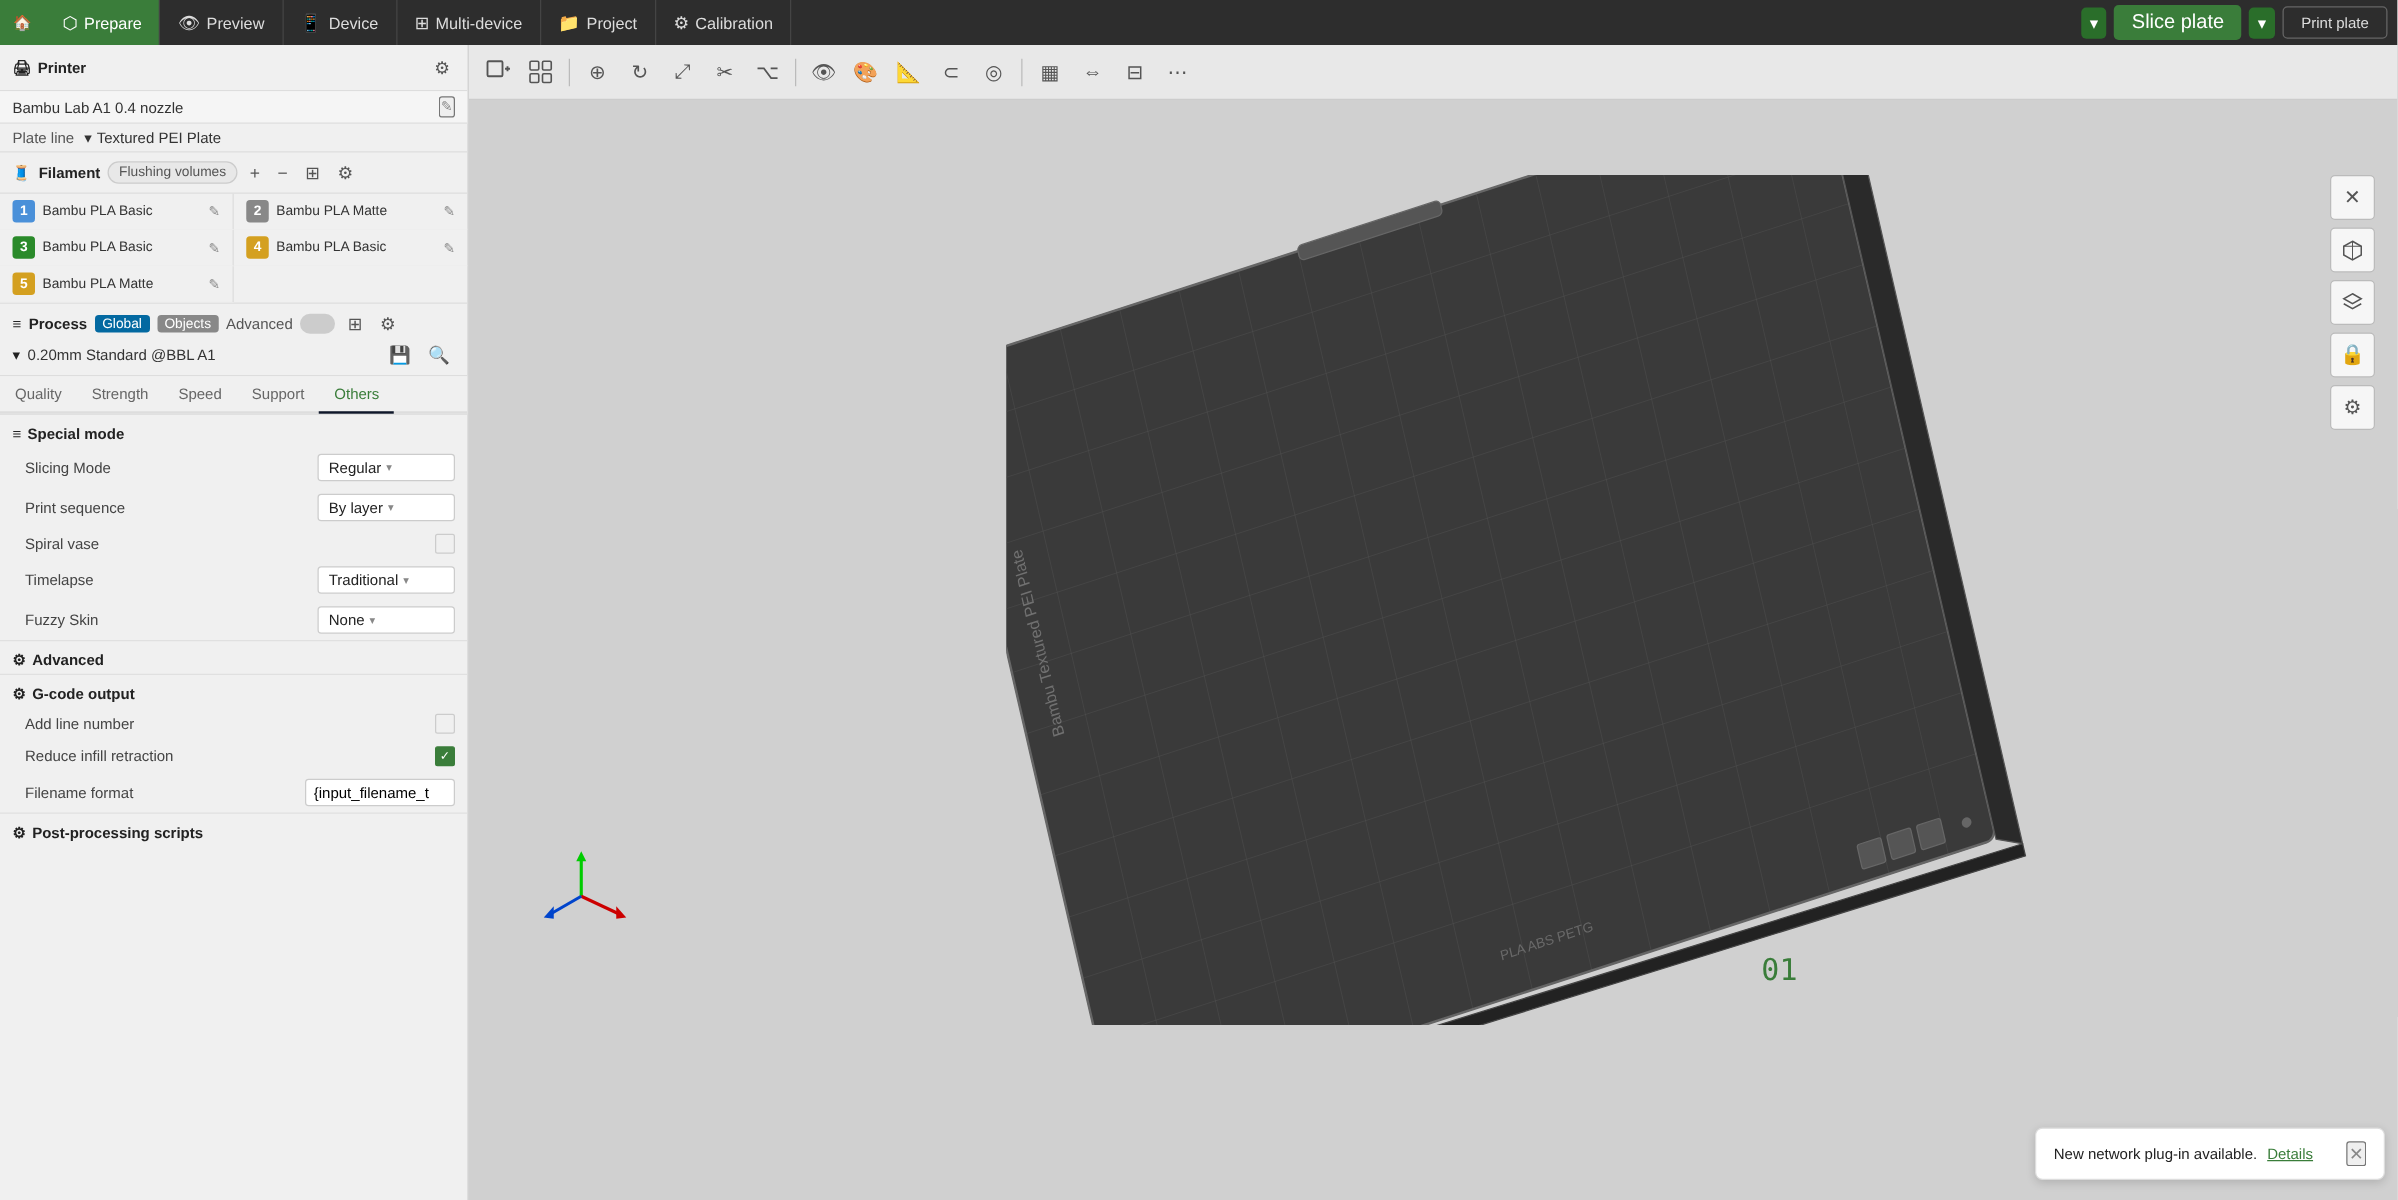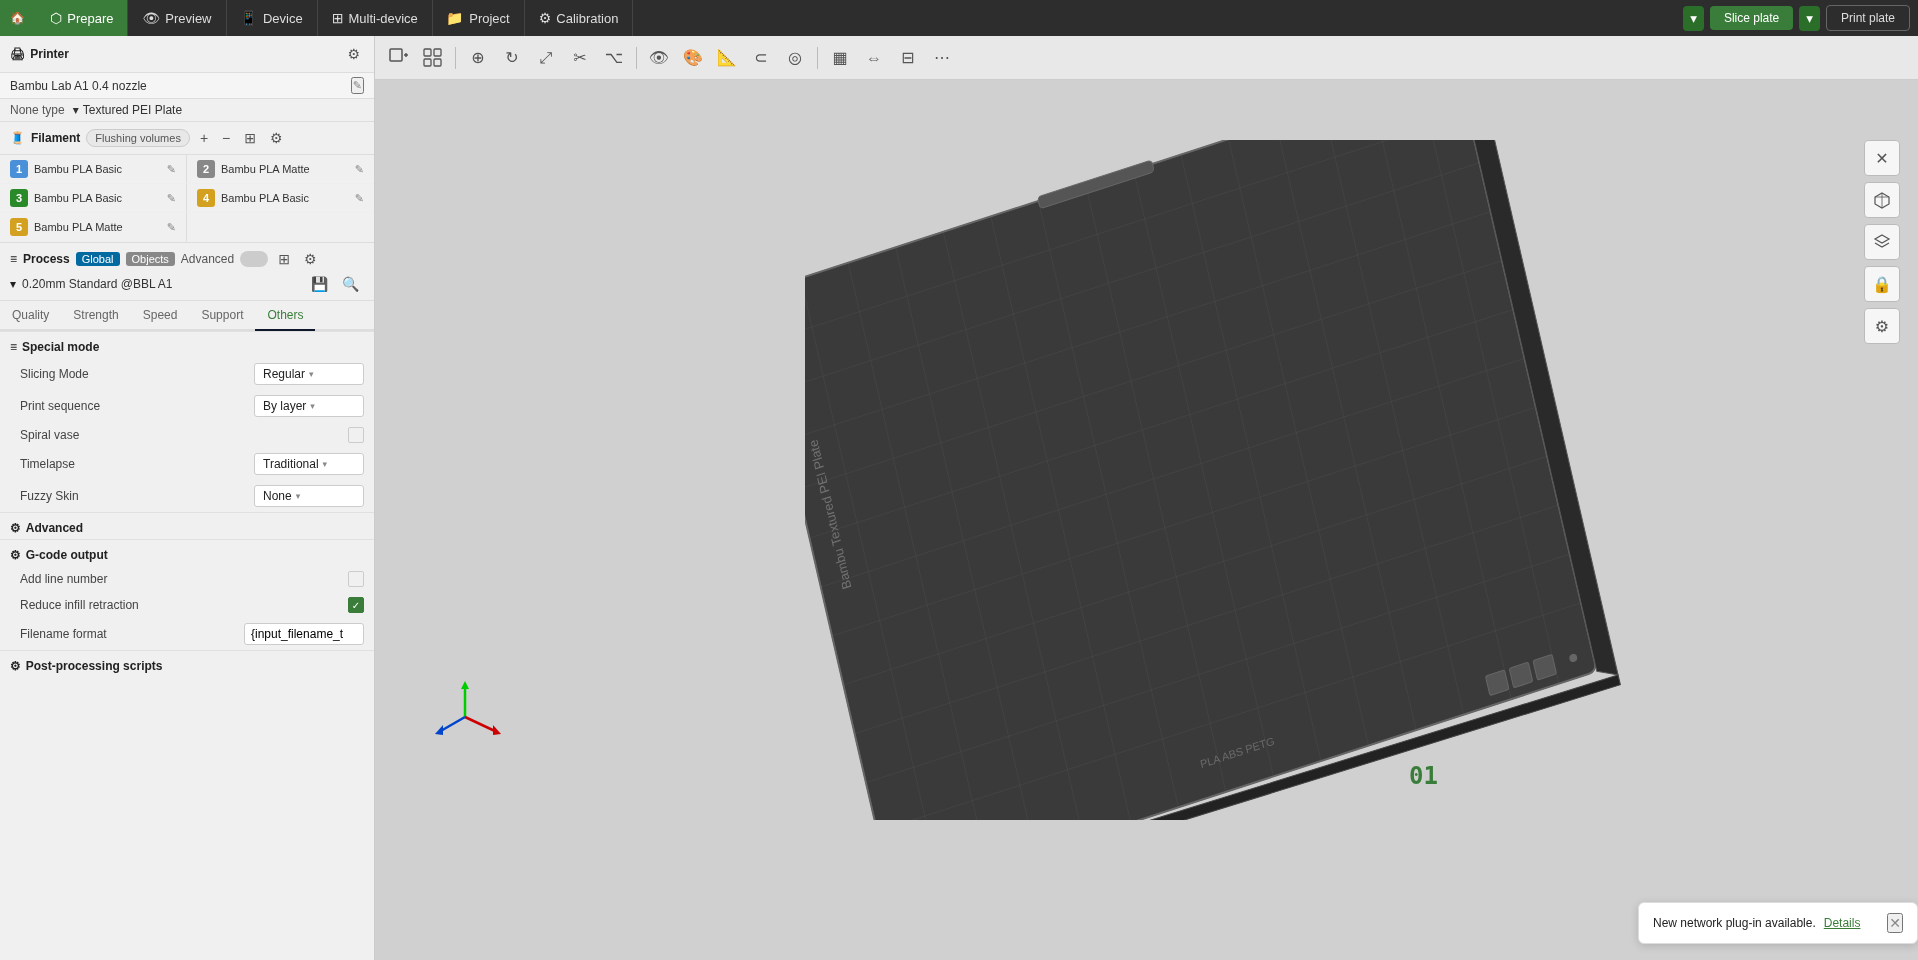--- a/index.html
+++ b/index.html
@@ -6,21 +6,21 @@
     body { font-family: -apple-system, BlinkMacSystemFont, 'Segoe UI', sans-serif; font-size: 12px; background: #e8e8e8; color: #222; overflow: hidden; width: 1918px; height: 960px; }
 
     
     .top-nav { display: flex; align-items: center; height: 36px; background: #2d2d2d; color: #ddd; }
     .nav-home { width: 36px; height: 36px; background: #3a7d3a; display: flex; align-items: center; justify-content: center; flex-shrink: 0; }
     .nav-tab { display: flex; align-items: center; gap: 5px; padding: 0 14px; height: 36px; cursor: pointer; font-size: 13px; border-right: 1px solid #444; }
     .nav-tab.active { background: #3a7d3a; color: #fff; }
     .nav-tab-icon { font-size: 14px; }
     .nav-spacer { flex: 1; }
     .nav-right { display: flex; align-items: center; gap: 6px; padding-right: 8px; }
-    .btn-green { background: #3a7d3a; color: #fff; border: none; padding: 5px 14px; border-radius: 4px; cursor: pointer; font-size: 12px; display: flex; align-items: center; gap: 4px; }
+    .btn-green { background: #3a7d3a; color: #fff; border: none; padding: 5px 14px; border-radius: 4px; cursor: pointer; font-size: 16px; display: flex; align-items: center; gap: 4px; }
     .btn-outline { background: transparent; color: #ddd; border: 1px solid #666; padding: 5px 14px; border-radius: 4px; cursor: pointer; font-size: 12px; }
     .btn-dropdown { background: #2a6e2a; color: #fff; border: none; padding: 5px 7px; border-radius: 4px; cursor: pointer; }
 
     
     .main-layout { display: flex; height: calc(960px - 36px); }
 
     
     .left-panel { width: 375px; flex-shrink: 0; background: #f0f0f0; border-right: 1px solid #ccc; display: flex; flex-direction: column; overflow: hidden; }
 
     
@@ -94,24 +94,24 @@
     .build-plate-wrapper { position: absolute; top: 60px; left: 430px; width: 820px; height: 680px; }
 
     
     .axes { position: absolute; bottom: 200px; left: 50px; }
 
     
     .right-sidebar { position: absolute; right: 18px; top: 60px; display: flex; flex-direction: column; gap: 6px; }
     .right-btn { width: 36px; height: 36px; background: rgba(255,255,255,0.8); border: 1px solid #bbb; border-radius: 4px; display: flex; align-items: center; justify-content: center; cursor: pointer; font-size: 16px; color: #555; }
 
     
-    .label-01 { position: absolute; bottom: 170px; right: 480px; color: #3a7d3a; font-size: 24px; font-weight: bold; font-family: monospace; margin-left: 47px; }
-
-    
-    .notification { position: absolute; bottom: 16px; right: 0; background: #fff; border: 1px solid #ddd; border-radius: 6px; padding: 10px 14px; display: flex; align-items: center; gap: 8px; font-size: 12px; box-shadow: 0 2px 8px rgba(0,0,0,0.15); min-width: 280px; }
+    .label-01 { position: absolute; bottom: 170px; right: 480px; color: #3a7d3a; font-size: 24px; font-weight: normal; font-family: monospace; margin-left: 47px; }
+
+    
+    .notification { position: absolute; bottom: 16px; right: 10px; background: #fff; border: 1px solid #ddd; border-radius: 6px; padding: 10px 14px; display: flex; align-items: center; gap: 8px; font-size: 12px; box-shadow: 0 2px 8px rgba(0,0,0,0.15); min-width: 280px; }
     .notif-close { margin-left: auto; cursor: pointer; color: #888; font-size: 14px; }
     .notif-link { color: #3a7d3a; cursor: pointer; text-decoration: underline; }
 
     .left-scroll-area { flex: 1; overflow-y: auto; overflow-x: hidden; }
     .left-scroll-area::-webkit-scrollbar { width: 6px; }
     .left-scroll-area::-webkit-scrollbar-thumb { background: #bbb; border-radius: 3px; }
   </style>
 </head>
 <body>
 
@@ -165,21 +165,21 @@
         <span>🖨</span>
         <span>Printer</span>
       </div>
       <button class="icon-btn">⚙</button>
     </div>
     <div class="printer-name">
       <span>Bambu Lab A1 0.4 nozzle</span>
       <button class="edit-icon">✎</button>
     </div>
     <div class="plate-type-row">
-      <span class="plate-type-label">None type</span>
+      <span class="plate-type-label">Plate line</span>
       <span class="plate-type-value">
         <span>▾</span>
         <span>Textured PEI Plate</span>
       </span>
     </div>
 
     <div class="filament-header">
       <span>🧵</span>
       <span class="filament-title">Filament</span>
       <button class="flushing-btn">

